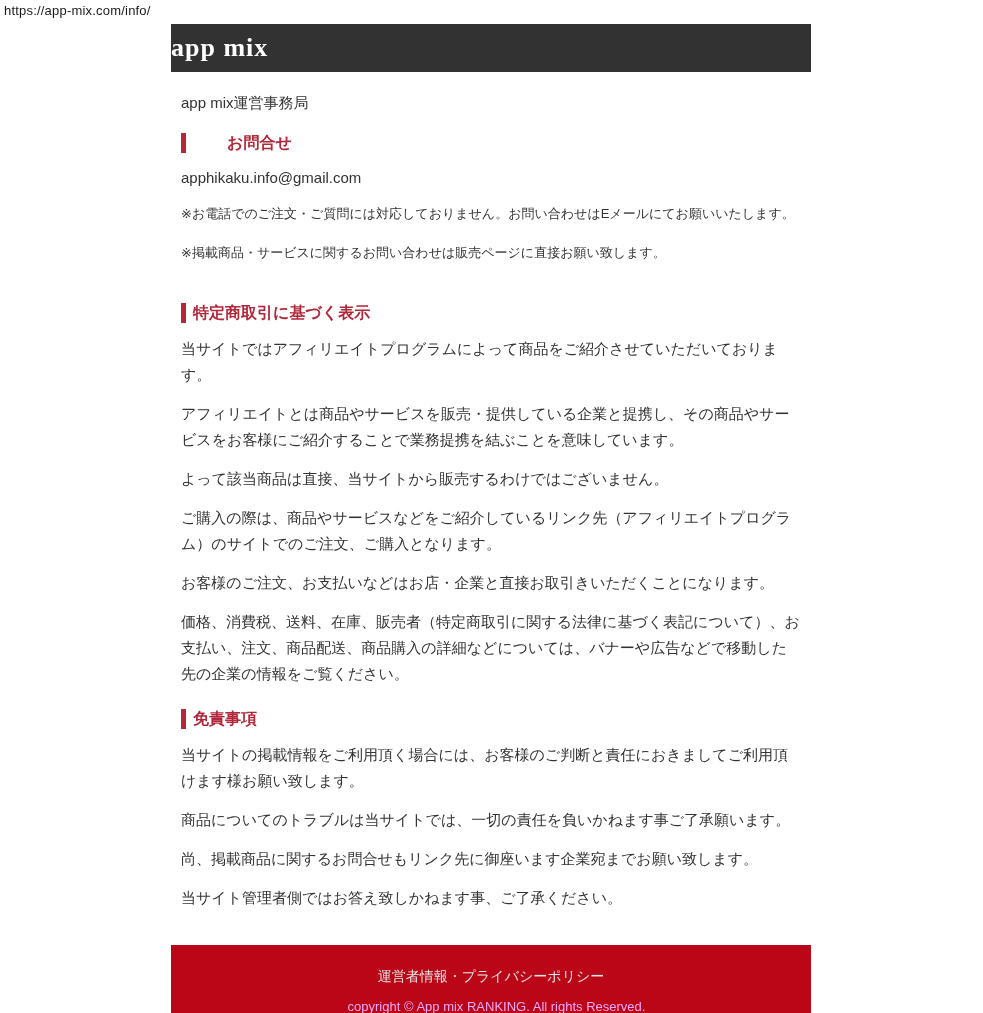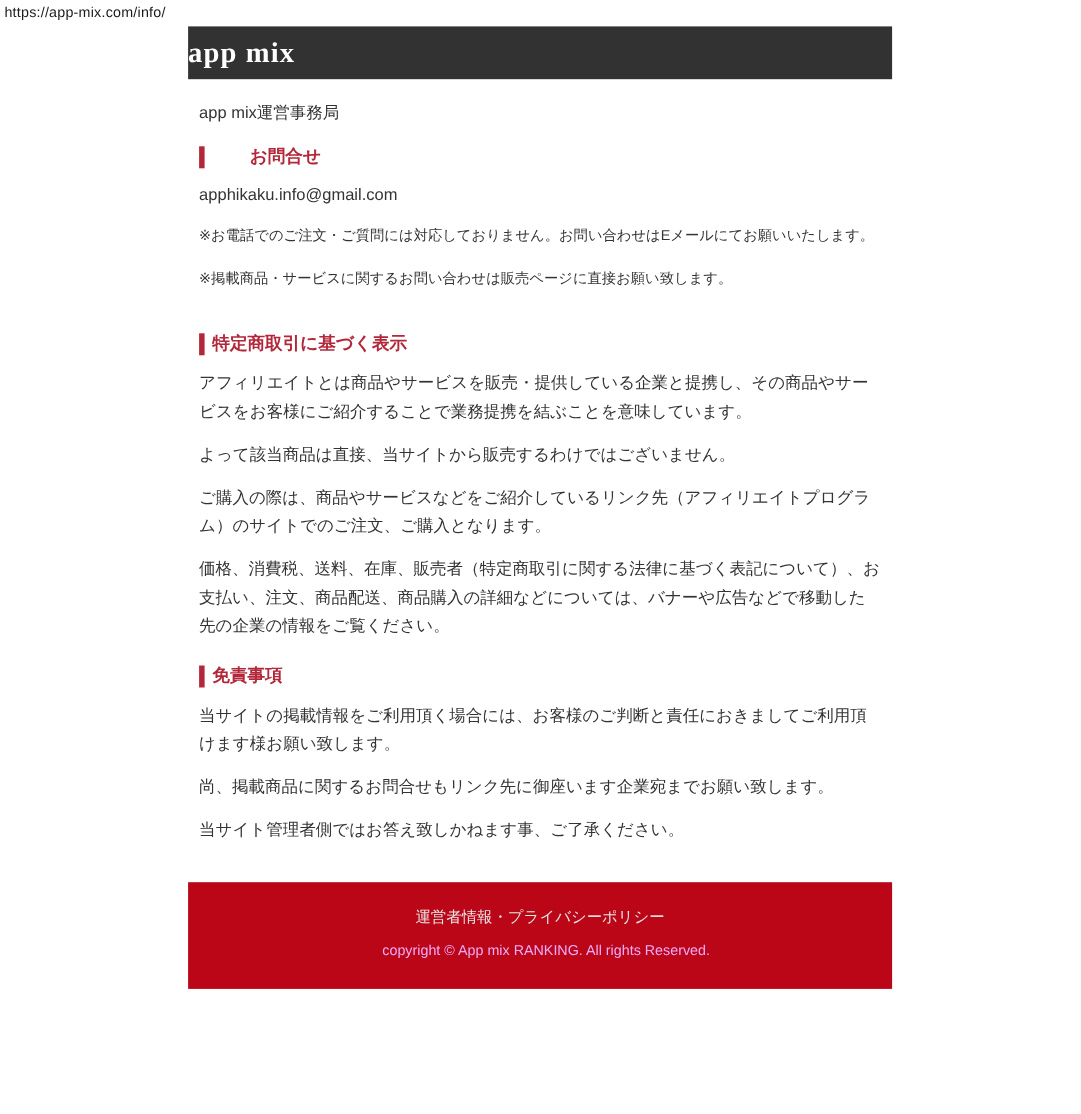--- a/index.html
+++ b/index.html
@@ -125,28 +125,31 @@
     <h2 class="section-heading contact">お問合せ</h2>
 
     <p class="email">apphikaku.info@gmail.com</p>
 
     <p class="note">※お電話でのご注文・ご質問には対応しておりません。お問い合わせはEメールにてお願いいたします。</p>
 
     <p class="note">※掲載商品・サービスに関するお問い合わせは販売ページに直接お願い致します。</p>
 
     <h2 class="section-heading">特定商取引に基づく表示</h2>
 
+    <p class="para">当サイトではアフィリエイトプログラムによって商品をご紹介させていただいております。</p>
     <p class="para">アフィリエイトとは商品やサービスを販売・提供している企業と提携し、その商品やサービスをお客様にご紹介することで業務提携を結ぶことを意味しています。</p>
     <p class="para">よって該当商品は直接、当サイトから販売するわけではございません。</p>
     <p class="para">ご購入の際は、商品やサービスなどをご紹介しているリンク先（アフィリエイトプログラム）のサイトでのご注文、ご購入となります。</p>
+    <p class="para">お客様のご注文、お支払いなどはお店・企業と直接お取引きいただくことになります。</p>
     <p class="para">価格、消費税、送料、在庫、販売者（特定商取引に関する法律に基づく表記について）、お支払い、注文、商品配送、商品購入の詳細などについては、バナーや広告などで移動した先の企業の情報をご覧ください。</p>
 
     <h2 class="section-heading disclaimer">免責事項</h2>
 
     <p class="para">当サイトの掲載情報をご利用頂く場合には、お客様のご判断と責任におきましてご利用頂けます様お願い致します。</p>
+    <p class="para">商品についてのトラブルは当サイトでは、一切の責任を負いかねます事ご了承願います。</p>
     <p class="para">尚、掲載商品に関するお問合せもリンク先に御座います企業宛までお願い致します。</p>
     <p class="para">当サイト管理者側ではお答え致しかねます事、ご了承ください。</p>
 
   </main>
 
   <footer class="site-footer">
     <a class="footer-link">運営者情報・プライバシーポリシー</a>
     <p class="copyright">copyright © App mix RANKING. All rights Reserved.</p>
   </footer>
 

